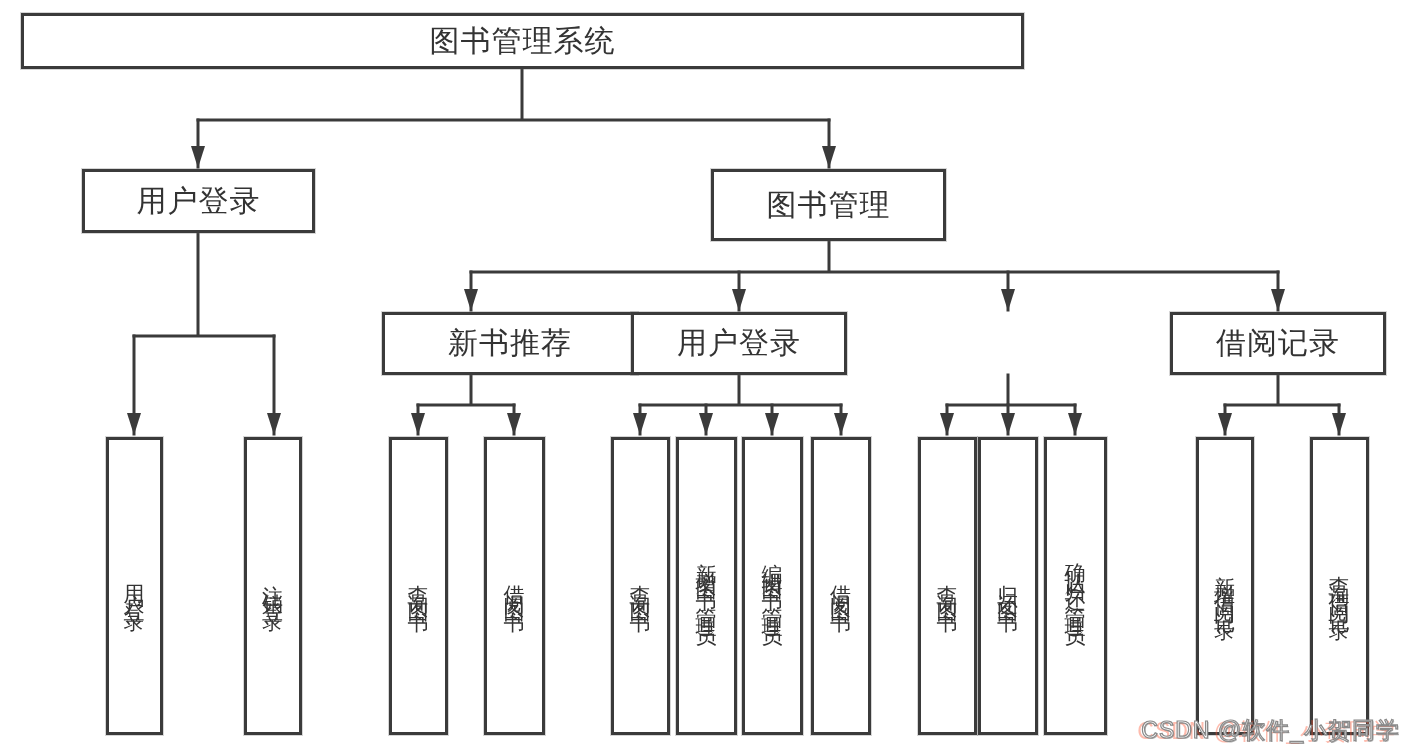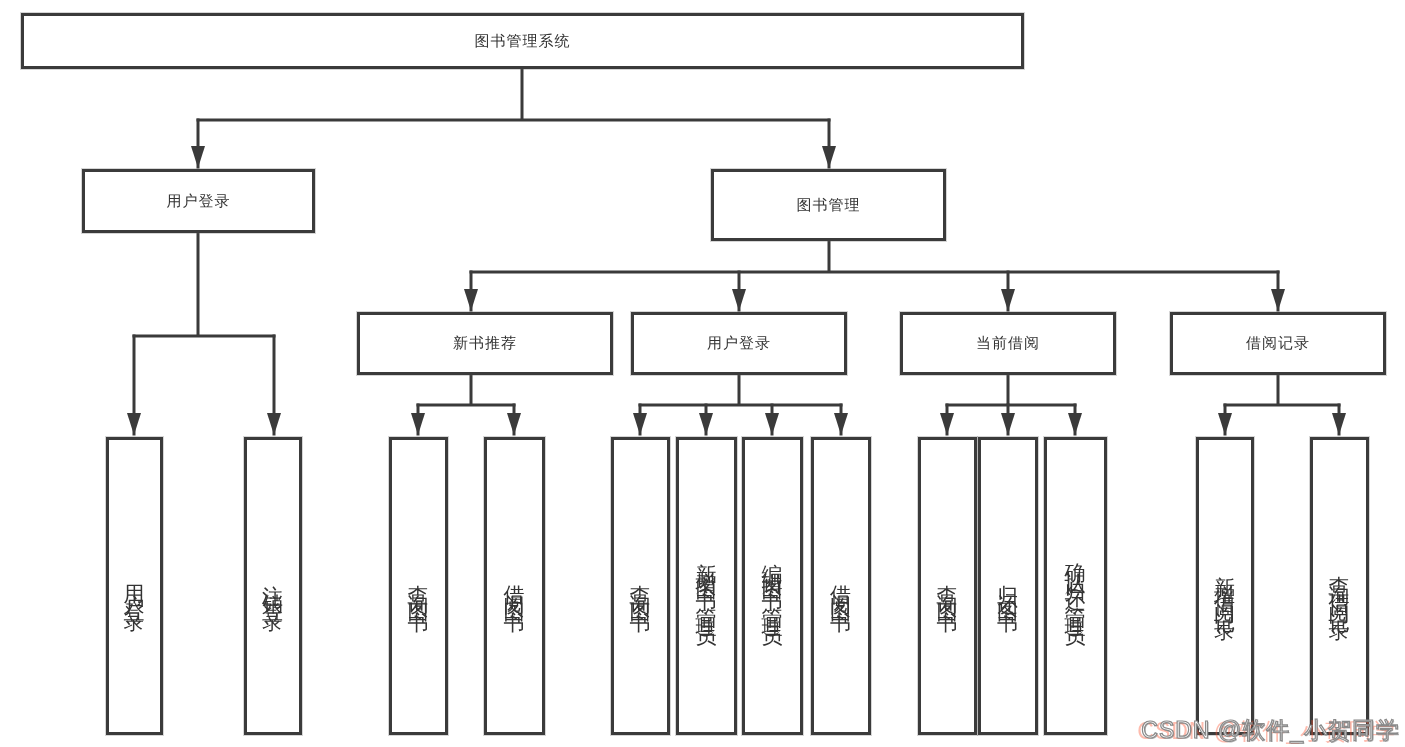--- a/index.html
+++ b/index.html
@@ -6,21 +6,21 @@
   html,body{margin:0;padding:0;background:#ffffff;}
   .canvas{
     position:relative;width:1405px;height:747px;background:#ffffff;
     font-family:"Liberation Sans",sans-serif;color:#333333;overflow:hidden;
   }
   .connector-layer{position:absolute;left:0;top:0;width:1405px;height:747px;pointer-events:none;}
   .node{
     position:absolute;box-sizing:border-box;background:#ffffff;
     border:3px solid #3b3b3b;box-shadow:0 0 0 1px rgba(90,90,90,.25);
     display:flex;align-items:center;justify-content:center;
-    font-size:15px;letter-spacing:1px;color:#333333;white-space:nowrap;
+    font-size:30px;letter-spacing:1px;color:#333333;white-space:nowrap;
     z-index:2;
   }
   .vnode{
     writing-mode:vertical-rl;text-orientation:mixed;
     font-size:21px;letter-spacing:9px;line-height:1;
     padding:8px 0;white-space:normal;
   }
   .watermark{
     position:absolute;right:5px;bottom:1px;z-index:5;
     font-size:23px;letter-spacing:1px;color:#ffffff;
@@ -90,23 +90,22 @@
         <line x1="1339" y1="405" x2="1339" y2="434" marker-end="url(#ah)"></line>
       </g>
     </g>
   </svg>
 
   <div class="node" style="left:21px;top:13px;width:1003px;height:56px">图书管理系统</div>
 
   <div class="node" style="left:82px;top:169px;width:233px;height:64px">用户登录</div>
   <div class="node" style="left:711px;top:169px;width:235px;height:72px">图书管理</div>
 
-  <div class="node" style="left:357px;top:312px;width:256px;height:63px">新书推荐</div>
+  <div class="node" style="left:382px;top:312px;width:256px;height:63px">新书推荐</div>
   <div class="node" style="left:631px;top:312px;width:216px;height:63px">用户登录</div>
-  <div class="node" style="left:900px;top:312px;width:216px;height:63px">当前借阅</div>
   <div class="node" style="left:1170px;top:312px;width:216px;height:63px">借阅记录</div>
 
   <div class="node vnode" style="left:106px;top:437px;width:57px;height:298px">用户登录</div>
   <div class="node vnode" style="left:244px;top:437px;width:58px;height:298px">注销登录</div>
 
   <div class="node vnode" style="left:389px;top:437px;width:59px;height:298px">查询图书</div>
   <div class="node vnode" style="left:484px;top:437px;width:61px;height:298px">借阅图书</div>
 
   <div class="node vnode" style="left:611px;top:437px;width:59px;height:298px">查询图书</div>
   <div class="node vnode" style="left:676px;top:437px;width:61px;height:298px">新增图书（管理员）</div>

